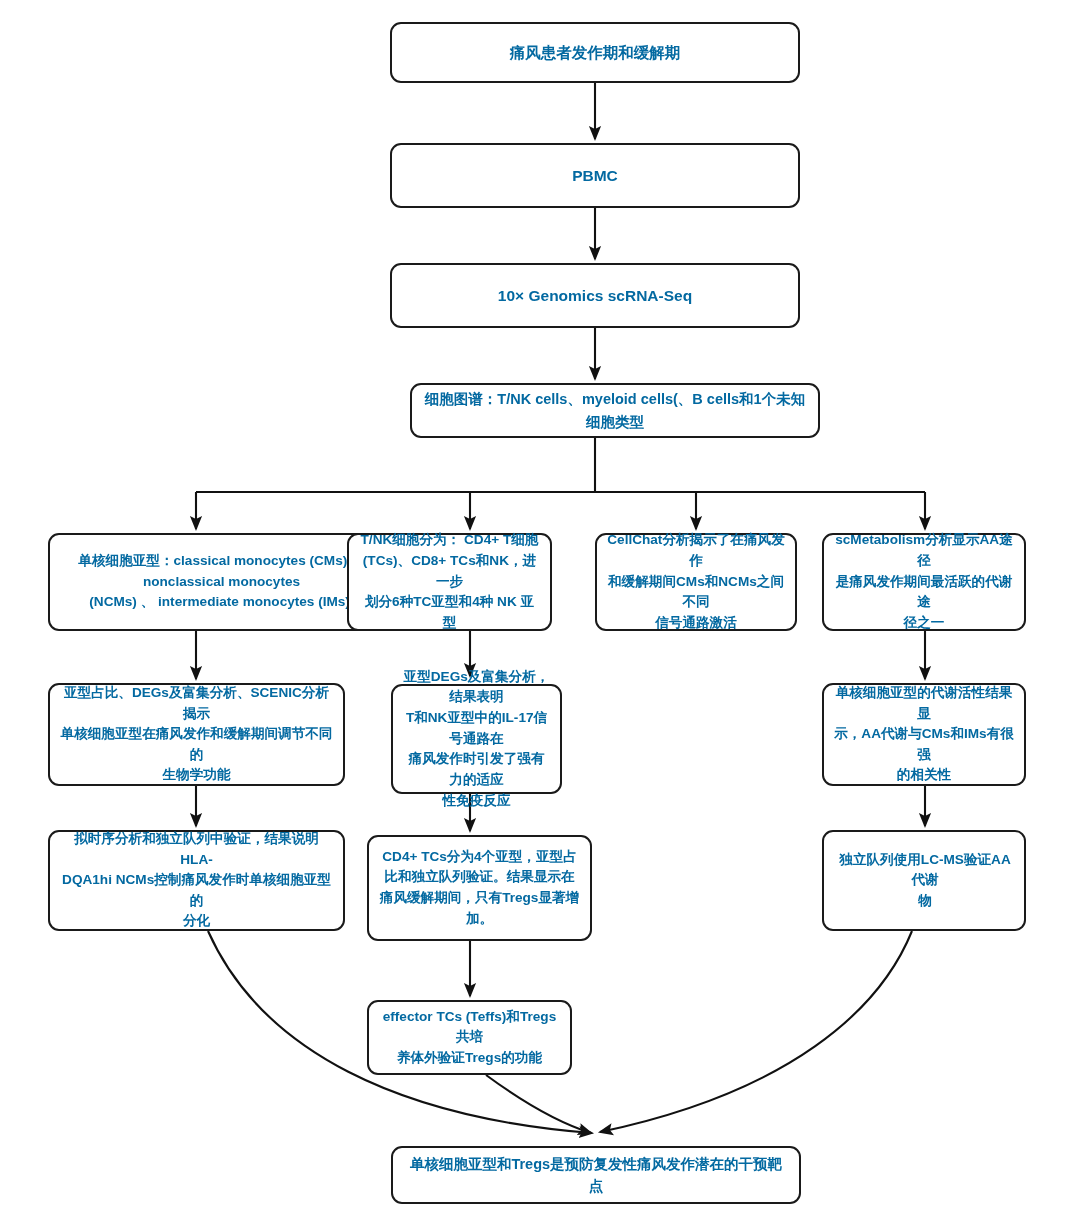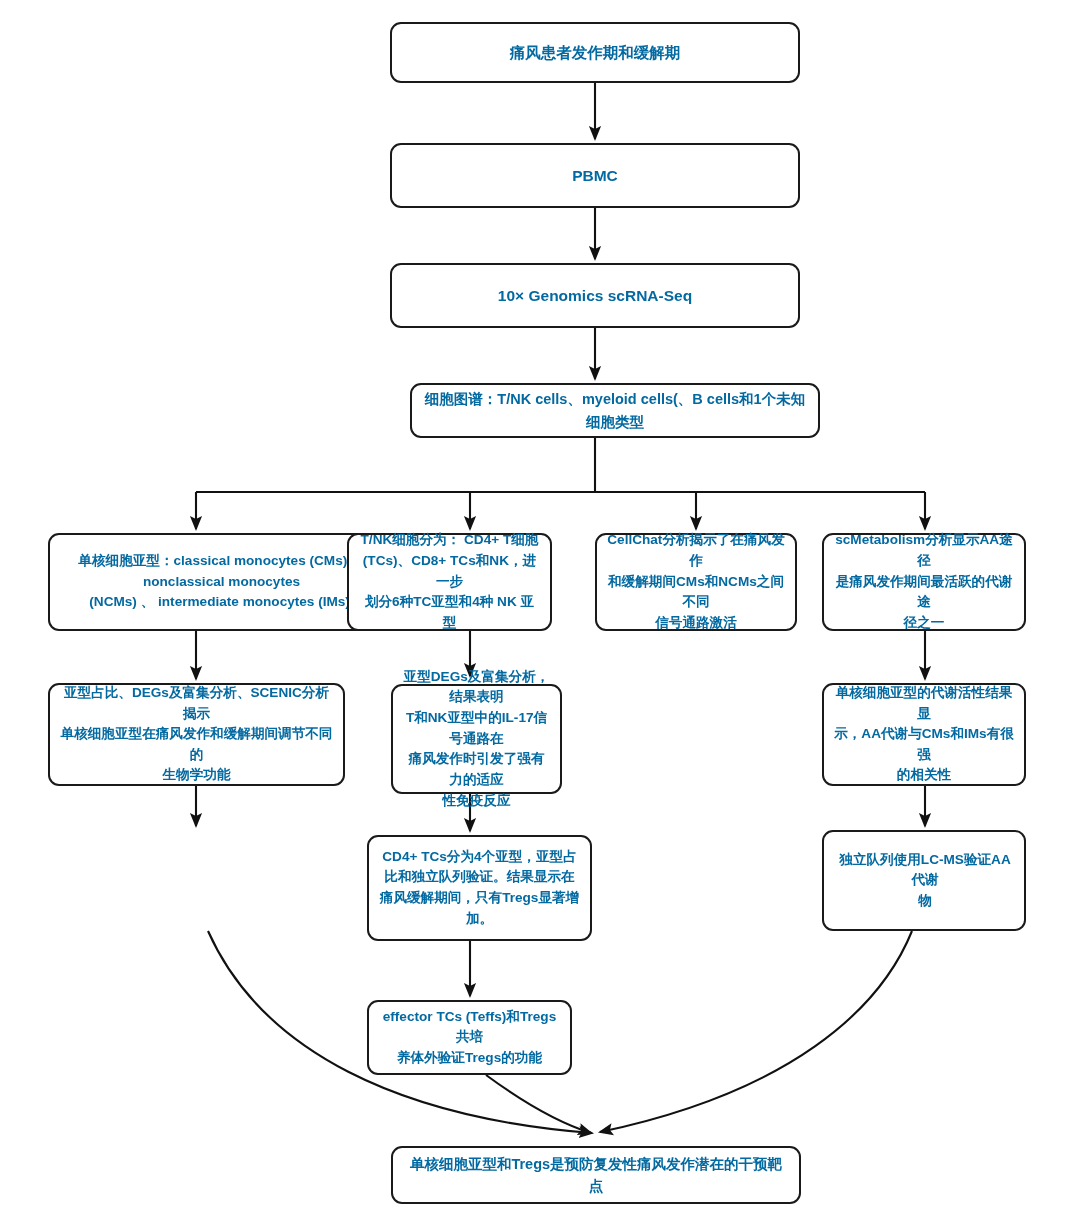--- a/index.html
+++ b/index.html
@@ -145,20 +145,25 @@
 痛风发作时引发了强有力的适应
 性免疫反应</span>
   </div>
 
   <div class="node t-sm" style="left:822px; top:683px; width:204px; height:103px;">
     <span class="txt">单核细胞亚型的代谢活性结果显
 示，AA代谢与CMs和IMs有很强
 的相关性</span>
   </div>
 
+  <div class="node t-sm" style="left:48px; top:830px; width:297px; height:101px;">
+    <span class="txt">拟时序分析和独立队列中验证，结果说明HLA-
+DQA1hi NCMs控制痛风发作时单核细胞亚型的
+分化</span>
+  </div>
 
   <div class="node t-sm" style="left:367px; top:835px; width:225px; height:106px;">
     <span class="txt">CD4+ TCs分为4个亚型，亚型占
 比和独立队列验证。结果显示在
 痛风缓解期间，只有Tregs显著增
 加。</span>
   </div>
 
   <div class="node t-sm" style="left:822px; top:830px; width:204px; height:101px;padding-left:12px;">
     <span class="txt">独立队列使用LC-MS验证AA代谢

